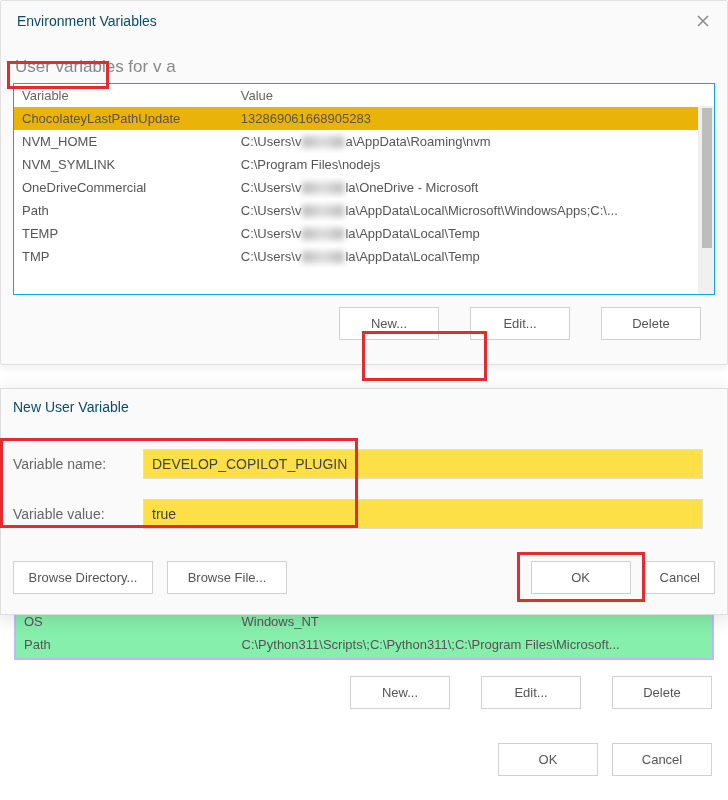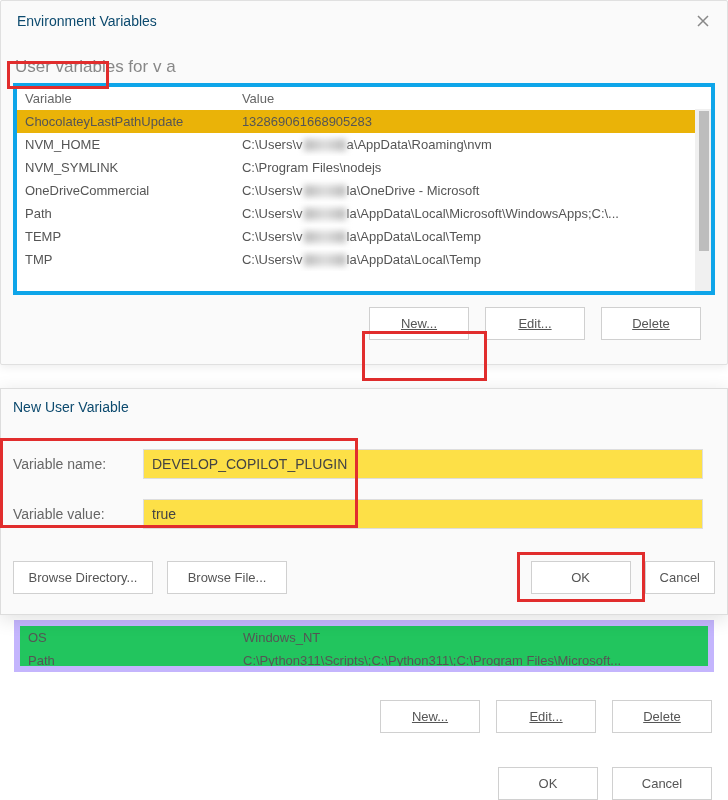--- a/index.html
+++ b/index.html
@@ -75,21 +75,21 @@
     .hl-okbtn {
       position: absolute;
       left: 0px;
       top: 156px;
       width: 128px;
       height: 50px;
       pointer-events: none;
       z-index: 30;
     }
     .table-wrap {
-      border: 4px solid #0ea5e9;
+      border: 1px solid #0ea5e9;
       background: #fff;
       height: 212px;
       overflow: hidden;
       position: relative;
     }
     .table {
       width: 100%;
       border-collapse: collapse;
     }
     .table th, .table td {
@@ -124,23 +124,22 @@
       right: 2px;
       top: 2px;
       width: 10px;
       height: 140px;
       background: #bdbdbd;
       border-radius: 0;
     }
     .btn-row {
       display: flex;
       justify-content: flex-end;
-      gap: 16px;
+      gap: 31px;
       padding: 12px 14px 16px;
-      text-decoration: underline;
     }
     .btn {
       min-width: 100px;
       padding: 8px 14px;
       border: 1px solid #d0d0d0;
       background: #fff;
       color: #555;
       font-size: 13px;
       cursor: pointer;
     }
@@ -191,23 +190,23 @@
       z-index: 25;
     }
     .below-dialog {
       position: absolute;
       left: 0;
       top: 604px;
       width: 728px;
       z-index: 1;
     }
     .partial-table {
-      border: 6px solid #c4b5fd;
-      background: #22c55e;
-      margin: 16px 14px;
+      border: 2px solid #c4b5fd;
+      background: #86efac;
+      margin: 4px 14px;
       height: 52px;
       overflow: hidden;
     }
     .blurred-user {
       display: inline-flex;
       align-items: center;
     }
     .blurred-user .pre { color: #555; }
     .blurred-user .mid {
       display: inline-block;

